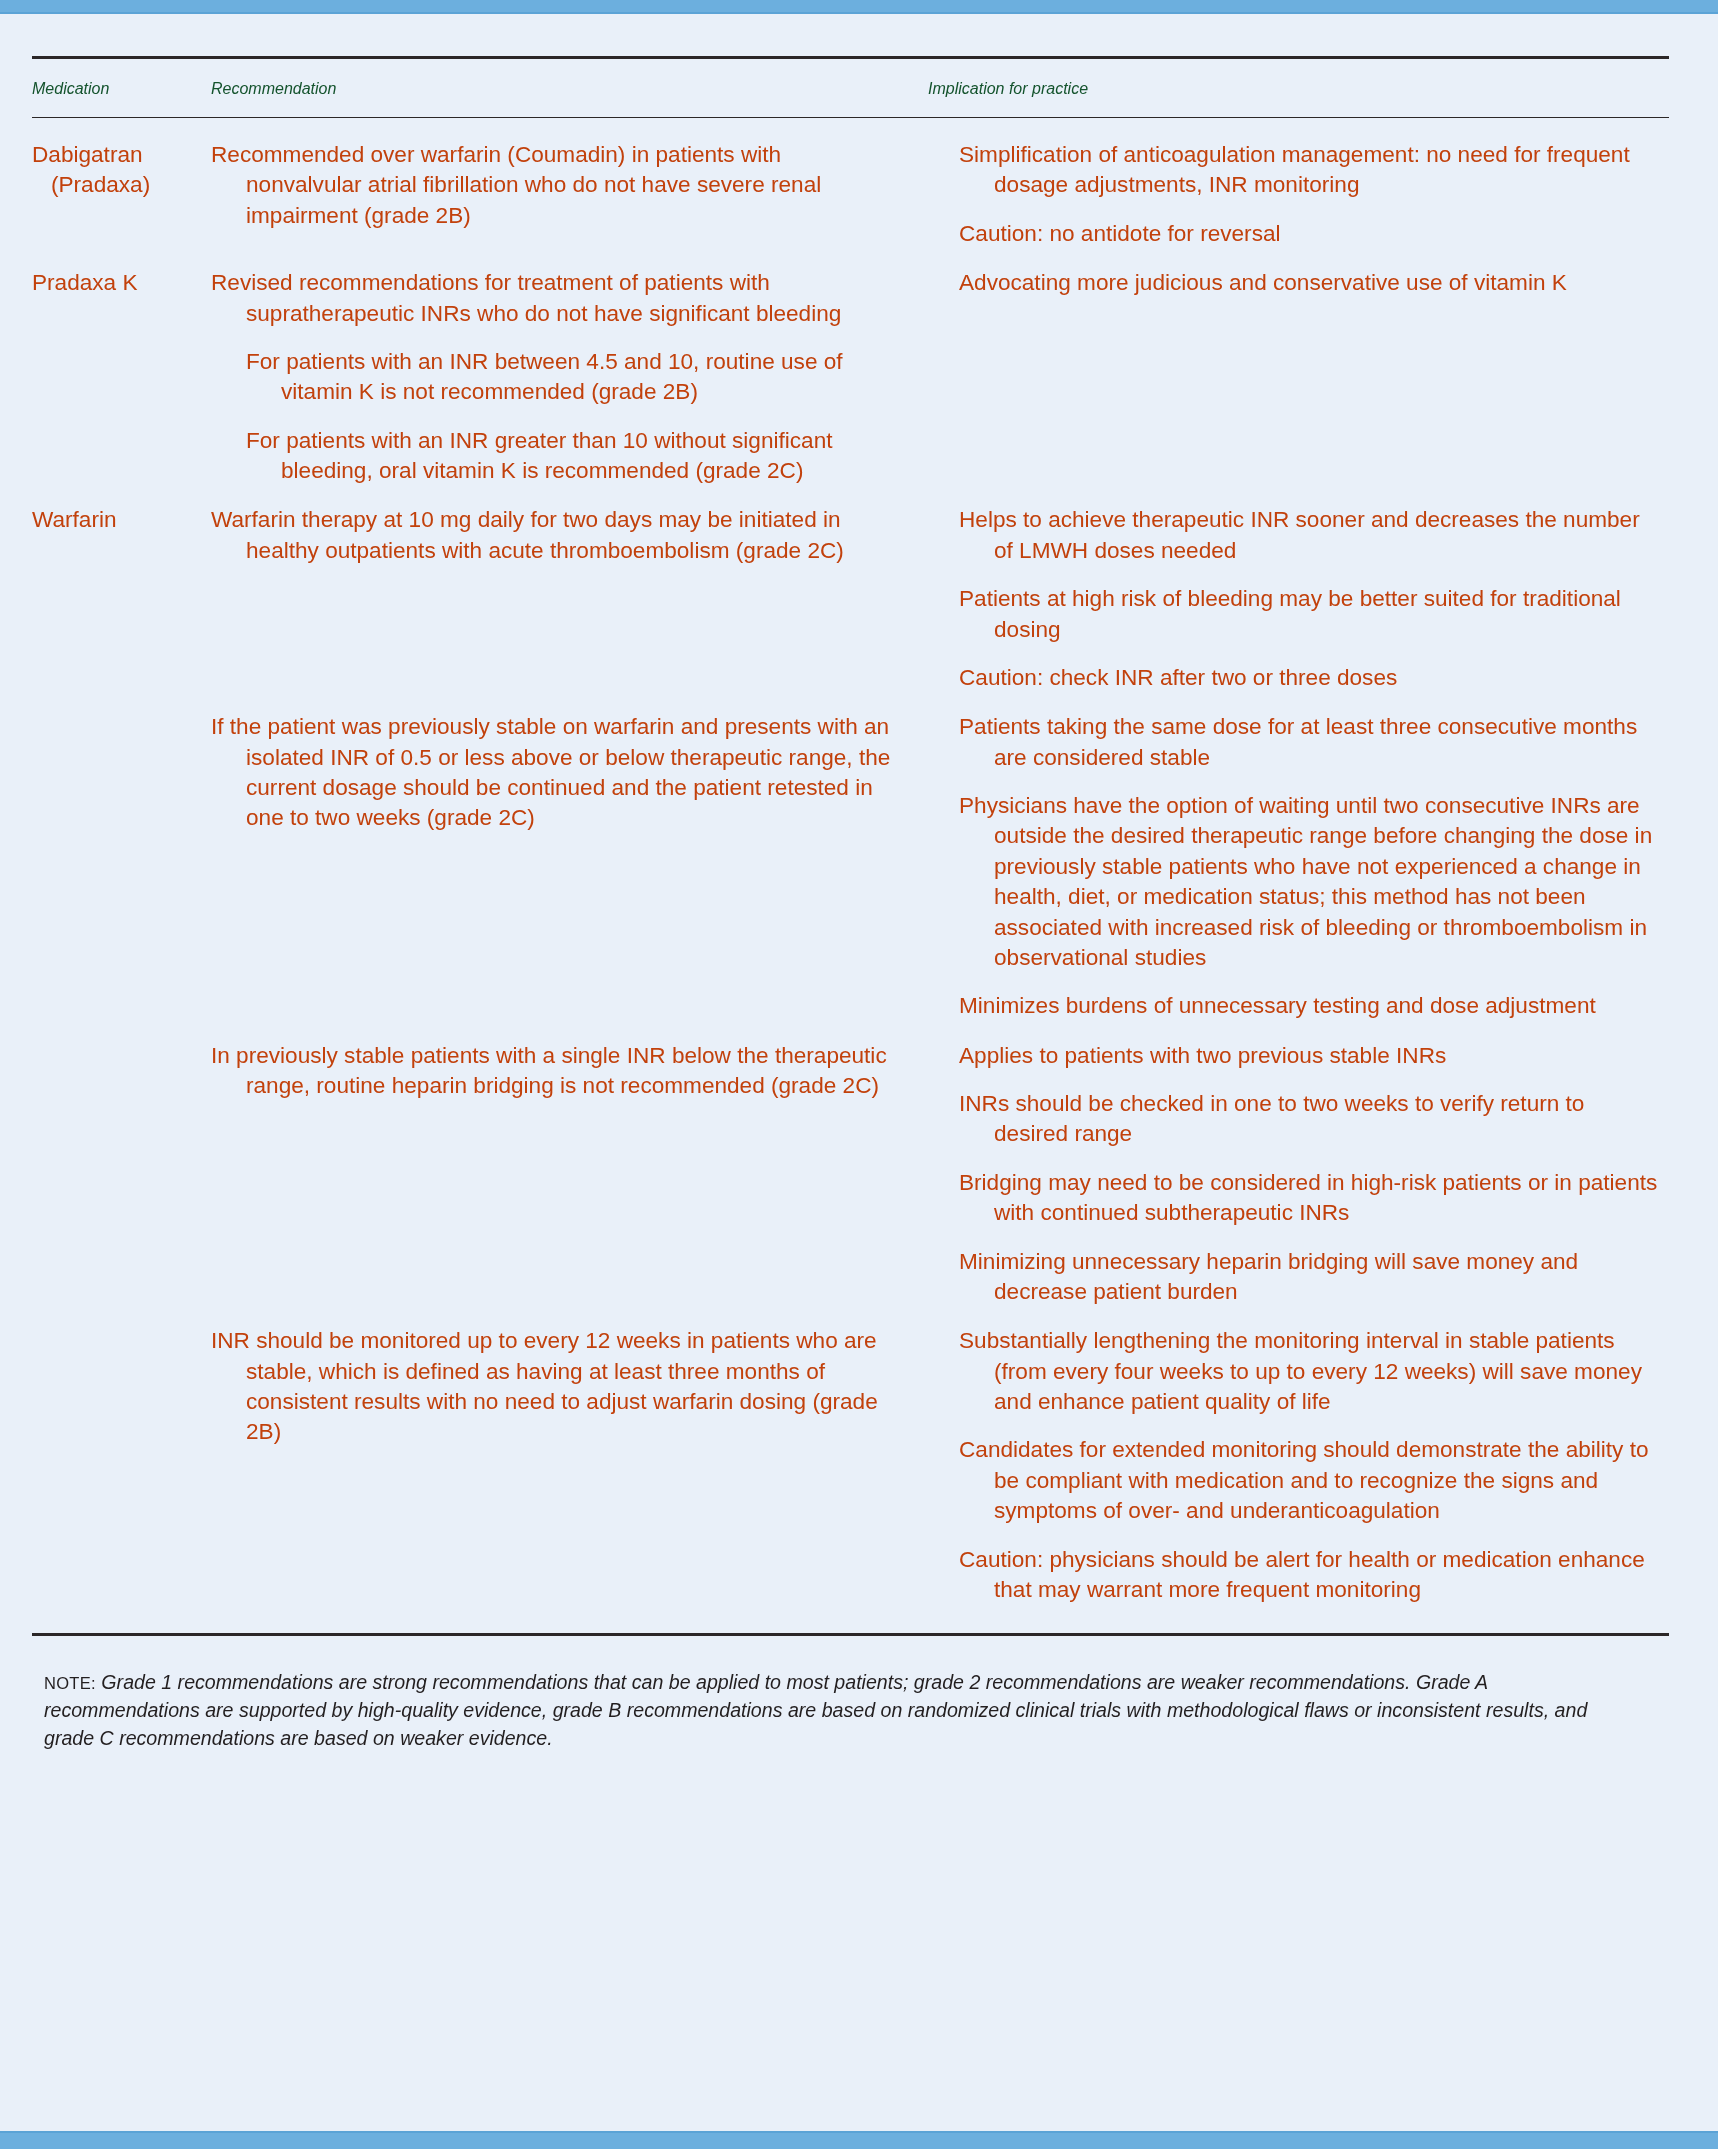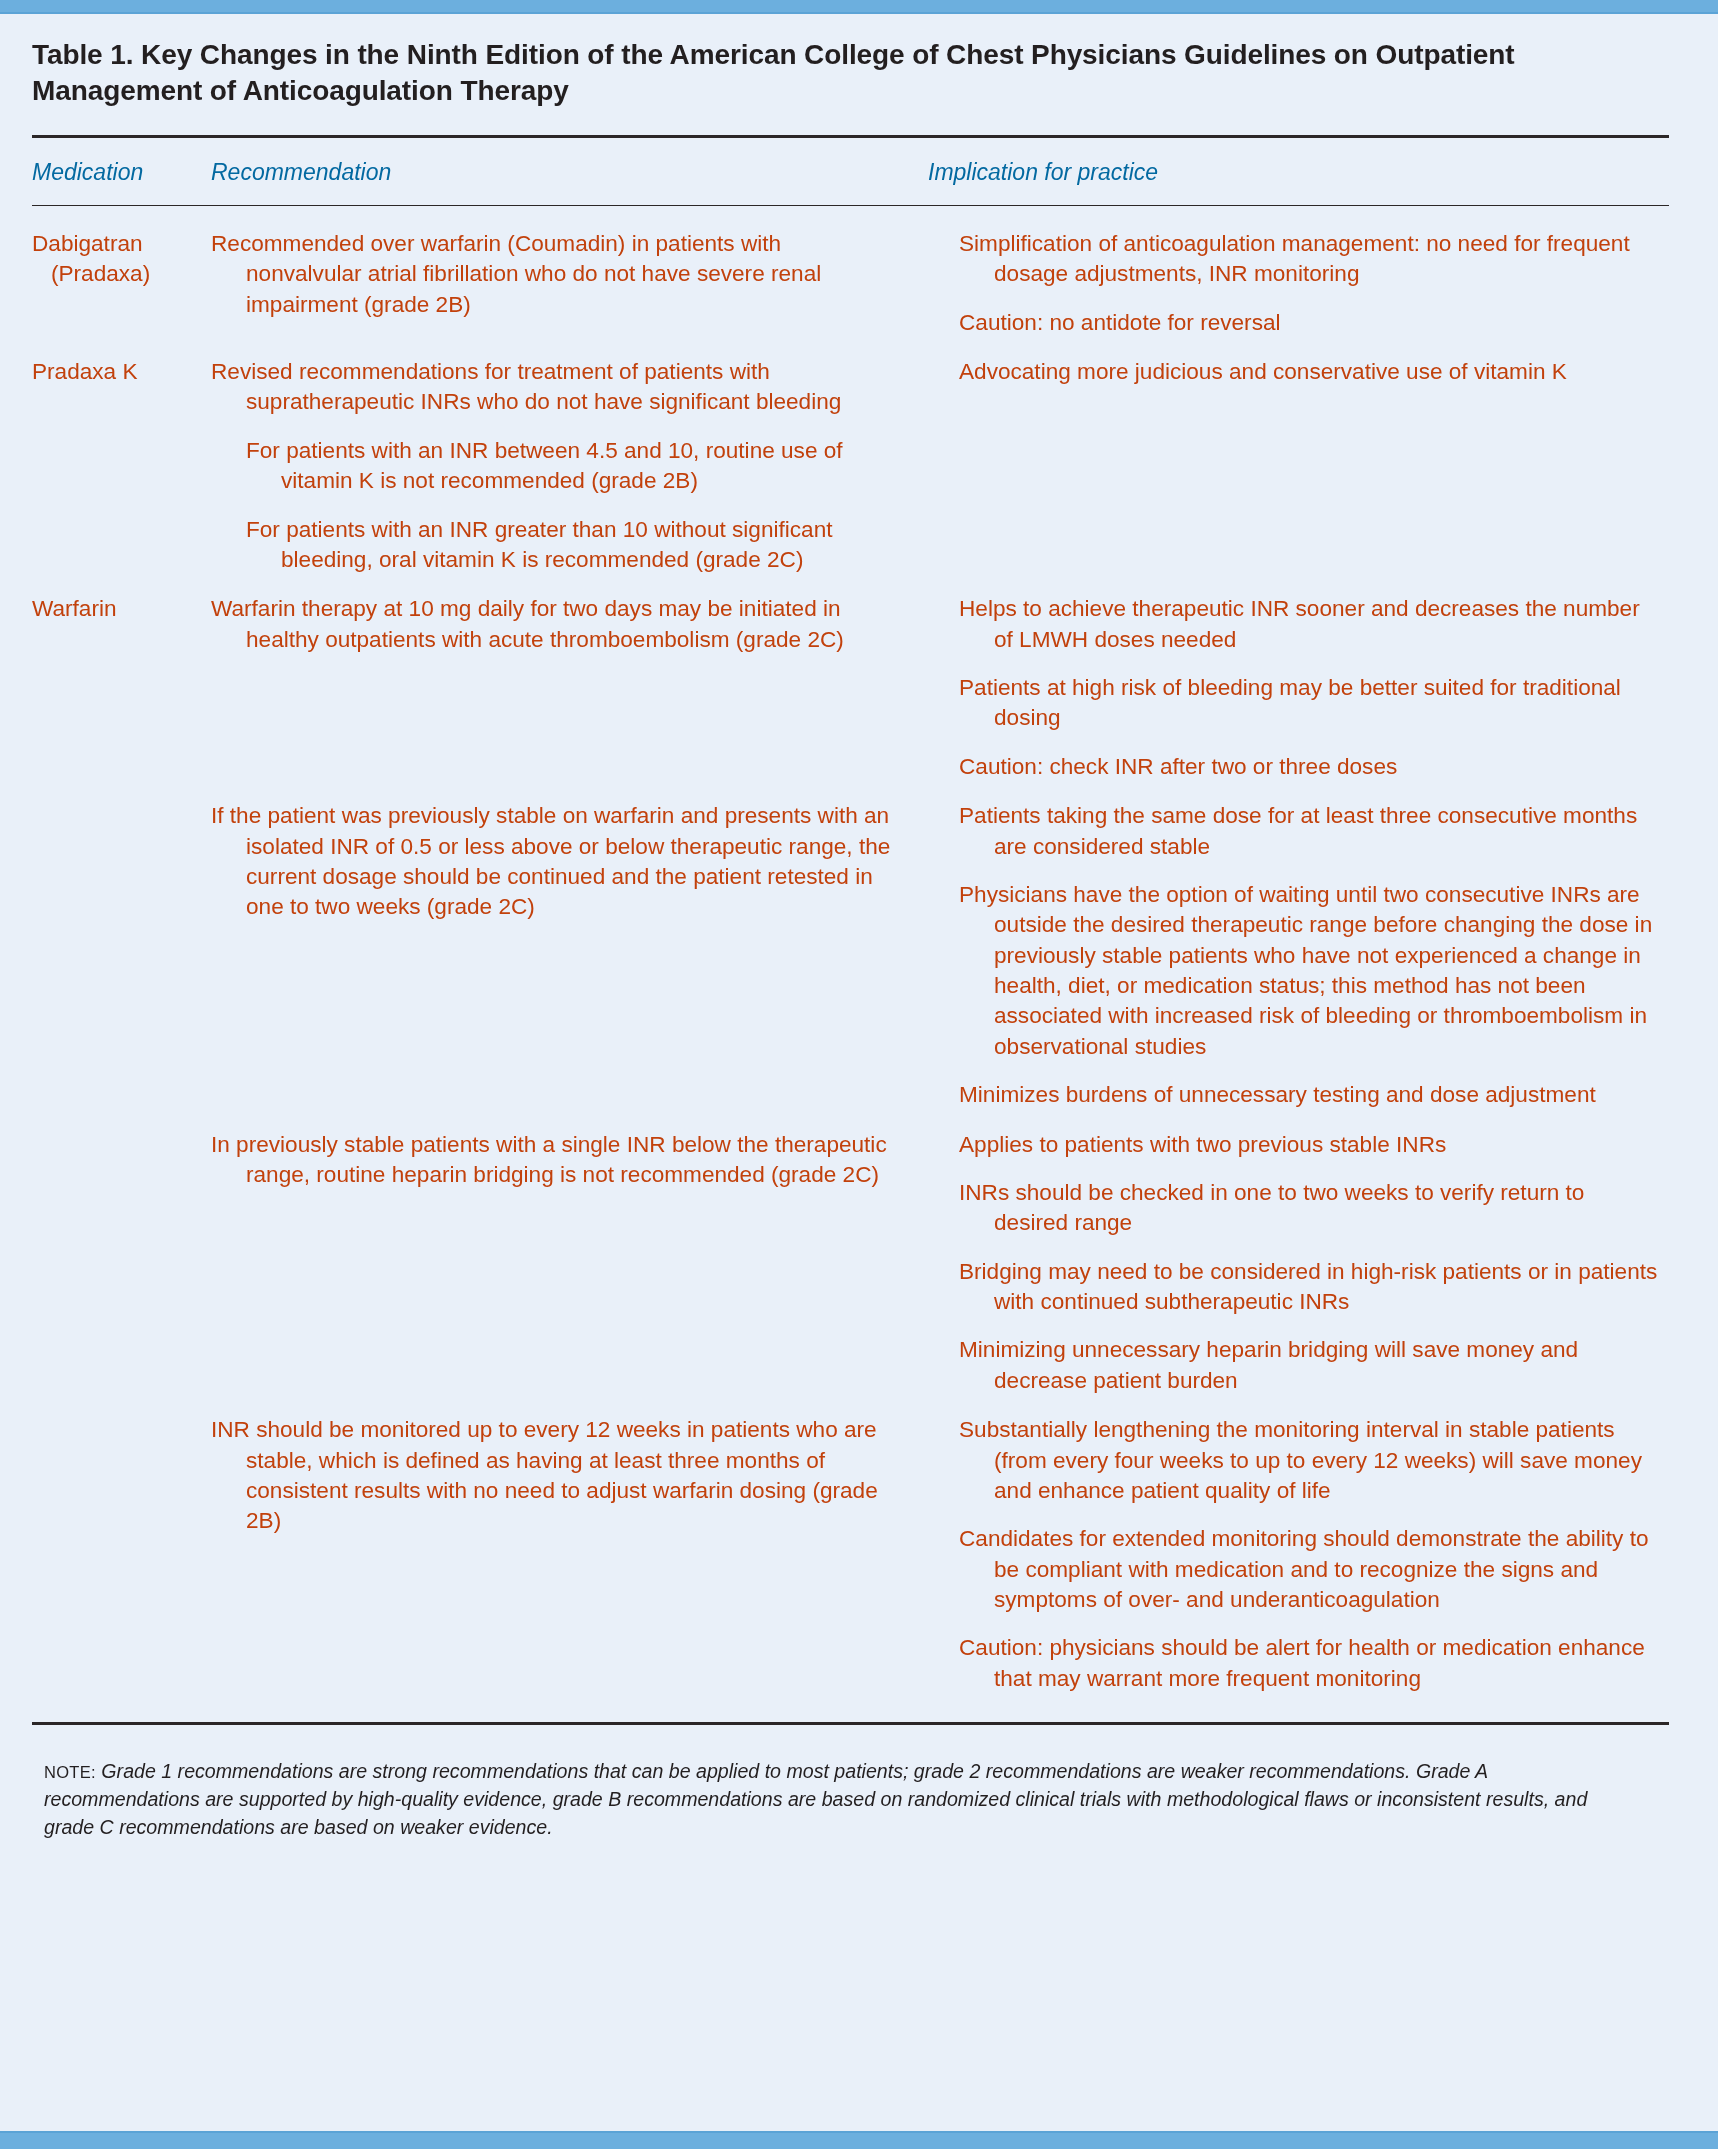--- a/index.html
+++ b/index.html
@@ -61,22 +61,22 @@
     table-layout: fixed;
   }
   table.tbl col.c1 { width: 179px; }
   table.tbl col.c2 { width: 717px; }
   table.tbl col.c3 { width: auto; }
 
   thead th {
     text-align: left;
     font-style: italic;
     font-weight: normal;
-    font-size: 23px;
-    color: #0369a1;
+    font-size: 16px;
+    color: #14532d;
     padding: 21px 0 19px 0;
     vertical-align: bottom;
   }
   thead th.c2cell { padding-left: 0; }
 
   tbody td {
     vertical-align: top;
     font-size: 22.6px;
     color: #c2410c;
     line-height: 1.345;
@@ -134,21 +134,20 @@
 </style>
 </head>
 <body>
 
 <div class="page">
   <div class="bar-top"></div>
   <div class="bar-bottom"></div>
 
   <div class="content">
 
-    <h1 class="table-title">Table 1. Key Changes in the Ninth Edition of the American College of Chest Physicians Guidelines on Outpatient Management of Anticoagulation Therapy</h1>
 
     <div class="rule-heavy"></div>
 
     <table class="tbl">
       <colgroup>
         <col class="c1">
           <col class="c2">
           <col class="c3">
       </colgroup>
 

